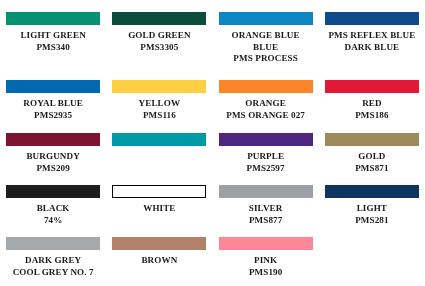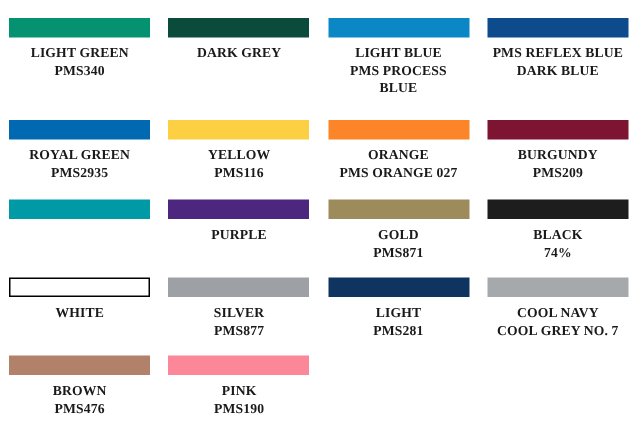--- a/index.html
+++ b/index.html
@@ -72,73 +72,82 @@
       <div class="swatch-cell">
         <div class="chip" style="background: rgb(5, 146, 112);"></div>
         <div class="chip-labels">
           <span class="lbl">LIGHT GREEN</span>
           <span class="lbl">PMS340</span>
         </div>
       </div>
       <div class="swatch-cell">
         <div class="chip" style="background: rgb(10, 75, 59);"></div>
         <div class="chip-labels">
-          <span class="lbl">DARK GREY</span>
+          <span class="lbl">GOLD GREEN</span>
+          <span class="lbl">PMS3305</span>
         </div>
       </div>
       <div class="swatch-cell">
         <div class="chip" style="background: rgb(11, 135, 198);"></div>
         <div class="chip-labels">
-          <span class="lbl">LIGHT BLUE</span>
+          <span class="lbl">ORANGE BLUE</span>
+          <span class="lbl">BLUE</span>
           <span class="lbl">PMS PROCESS</span>
-          <span class="lbl">BLUE</span>
         </div>
       </div>
       <div class="swatch-cell">
         <div class="chip" style="background: rgb(13, 75, 140);"></div>
         <div class="chip-labels">
           <span class="lbl">PMS REFLEX BLUE</span>
           <span class="lbl">DARK BLUE</span>
         </div>
       </div>
       <div class="swatch-cell">
         <div class="chip" style="background: rgb(0, 105, 177);"></div>
         <div class="chip-labels">
-          <span class="lbl">ROYAL GREEN</span>
+          <span class="lbl">ROYAL BLUE</span>
           <span class="lbl">PMS2935</span>
         </div>
       </div>
       <div class="swatch-cell">
         <div class="chip" style="background: rgb(253, 208, 68);"></div>
         <div class="chip-labels">
           <span class="lbl">YELLOW</span>
           <span class="lbl">PMS116</span>
         </div>
       </div>
       <div class="swatch-cell">
         <div class="chip" style="background: rgb(251, 133, 40);"></div>
         <div class="chip-labels">
           <span class="lbl">ORANGE</span>
           <span class="lbl">PMS ORANGE 027</span>
         </div>
       </div>
       <div class="swatch-cell">
+        <div class="chip" style="background: rgb(227, 24, 55);"></div>
+        <div class="chip-labels">
+          <span class="lbl">RED</span>
+          <span class="lbl">PMS186</span>
+        </div>
+      </div>
+      <div class="swatch-cell">
         <div class="chip" style="background: rgb(125, 20, 50);"></div>
         <div class="chip-labels">
           <span class="lbl">BURGUNDY</span>
           <span class="lbl">PMS209</span>
         </div>
       </div>
       <div class="swatch-cell">
         <div class="chip" style="background: rgb(0, 154, 166);"></div>
       </div>
       <div class="swatch-cell">
         <div class="chip" style="background: rgb(77, 38, 128);"></div>
         <div class="chip-labels">
           <span class="lbl">PURPLE</span>
+          <span class="lbl">PMS2597</span>
         </div>
       </div>
       <div class="swatch-cell">
         <div class="chip" style="background: rgb(157, 139, 91);"></div>
         <div class="chip-labels">
           <span class="lbl">GOLD</span>
           <span class="lbl">PMS871</span>
         </div>
       </div>
       <div class="swatch-cell">
@@ -164,29 +173,28 @@
       <div class="swatch-cell">
         <div class="chip" style="background: rgb(15, 52, 96);"></div>
         <div class="chip-labels">
           <span class="lbl">LIGHT</span>
           <span class="lbl">PMS281</span>
         </div>
       </div>
       <div class="swatch-cell">
         <div class="chip" style="background: rgb(165, 169, 172);"></div>
         <div class="chip-labels">
-          <span class="lbl">COOL NAVY</span>
+          <span class="lbl">DARK GREY</span>
           <span class="lbl">COOL GREY NO. 7</span>
         </div>
       </div>
       <div class="swatch-cell">
         <div class="chip" style="background: rgb(177, 129, 106);"></div>
         <div class="chip-labels">
           <span class="lbl">BROWN</span>
-          <span class="lbl">PMS476</span>
         </div>
       </div>
       <div class="swatch-cell">
         <div class="chip" style="background: rgb(251, 135, 152);"></div>
         <div class="chip-labels">
           <span class="lbl">PINK</span>
           <span class="lbl">PMS190</span>
         </div>
       </div>
     </div>

